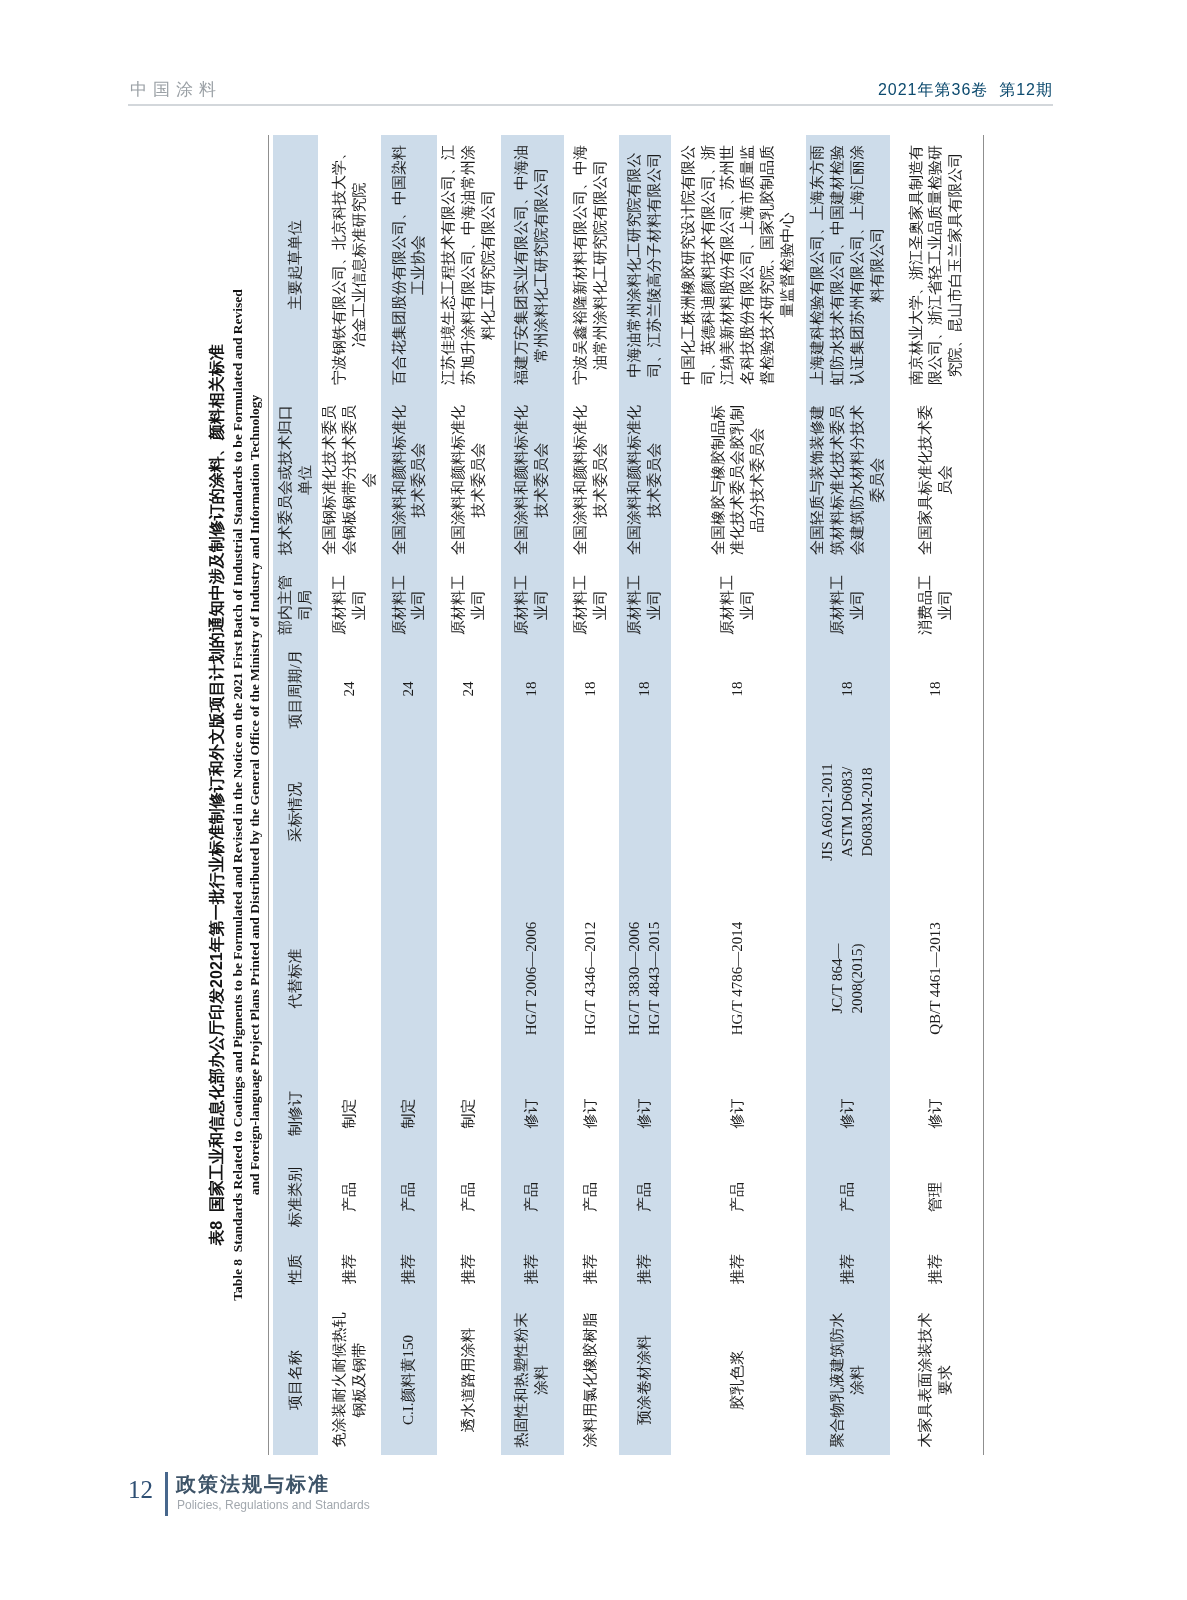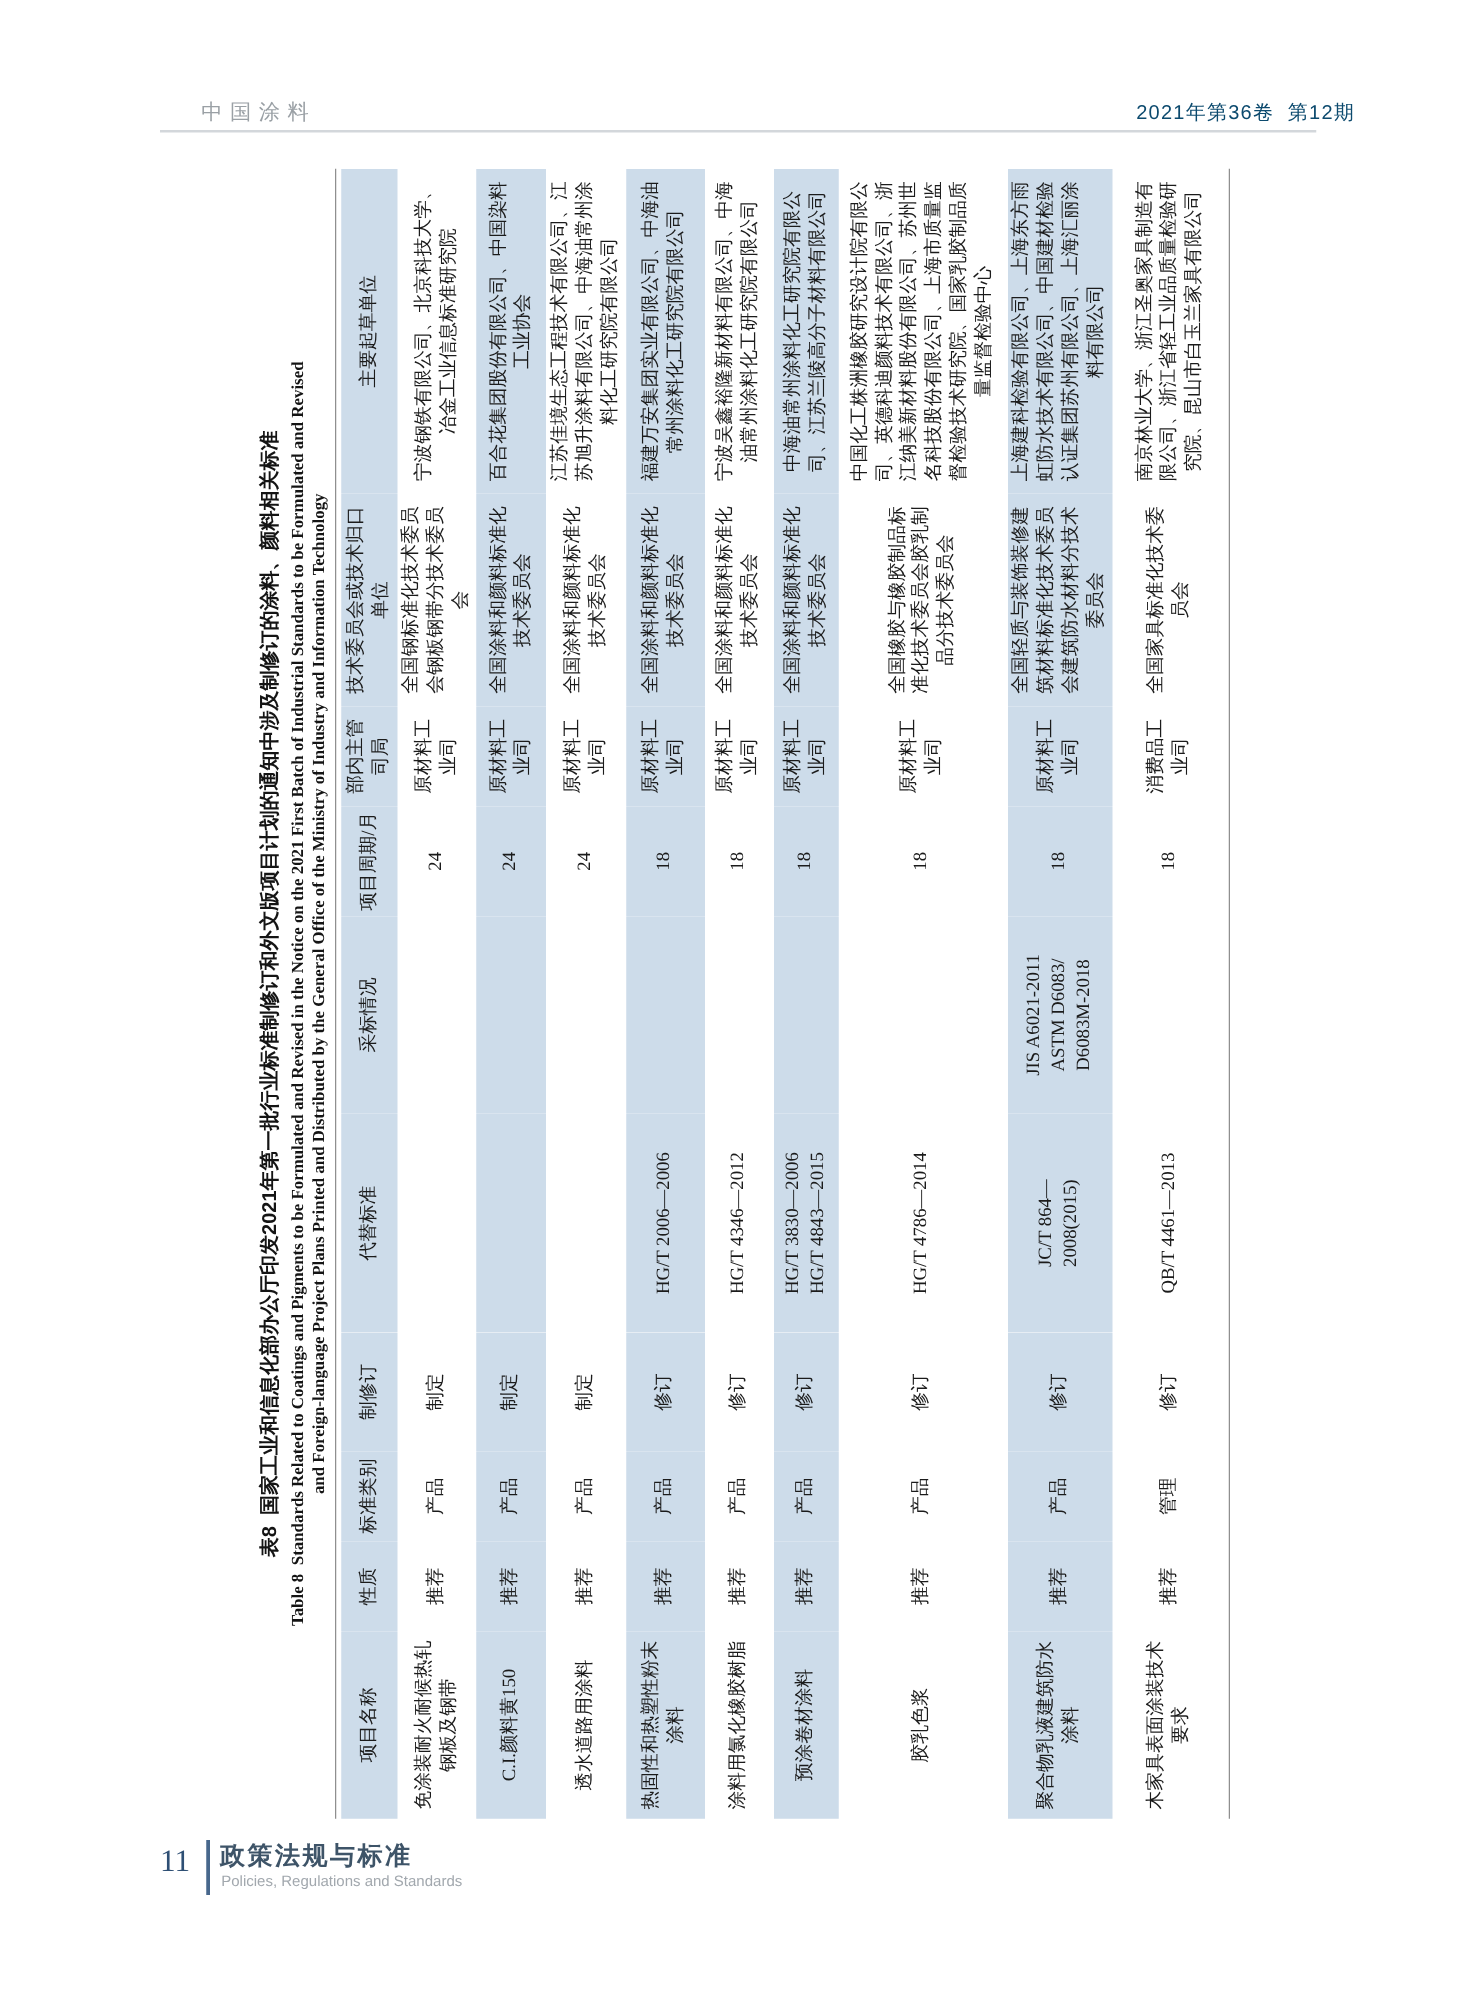--- a/index.html
+++ b/index.html
@@ -2,21 +2,21 @@
 <html><head>
 <meta charset="utf-8">
 <style>
   html,body{margin:0;padding:0;}
   body{
     width:1187px;height:1600px;position:relative;background:#ffffff;
     font-family:"Liberation Serif","DejaVu Serif",serif;color:#1b1b1b;
     overflow:hidden;
   }
   
-  .running-head{position:absolute;left:128px;top:76px;width:925px;height:30px;margin-left:31px;}
+  .running-head{position:absolute;left:128px;top:76px;width:925px;height:30px;}
   .journal-name{
     position:absolute;left:2px;top:2px;
     font-family:"Liberation Sans","DejaVu Sans",sans-serif;
     font-size:17px;color:#9aa0a5;letter-spacing:6px;
   }
   .issue-info{
     position:absolute;right:0;top:4px;
     font-family:"Liberation Sans","DejaVu Sans",sans-serif;
     font-size:16px;color:#0c4a6e;letter-spacing:1px;white-space:pre;
   }
@@ -234,17 +234,17 @@
             <td>全国家具标准化技术委员会</td>
             <td>南京林业大学、浙江圣奥家具制造有限公司、浙江省轻工业品质量检验研究院、昆山市白玉兰家具有限公司</td>
           </tr>
         </tbody>
     </table>
     <div class="tbl-rule bottom"></div>
   </div>
 </div>
 
 <div class="footer">
-  <span class="page-number">11</span>
+  <span class="page-number">12</span>
   <span class="section-bar"></span>
   <span class="section-title-zh">政策法规与标准</span>
   <span class="section-title-en">Policies, Regulations and Standards</span>
 </div>
 
 </body></html>

